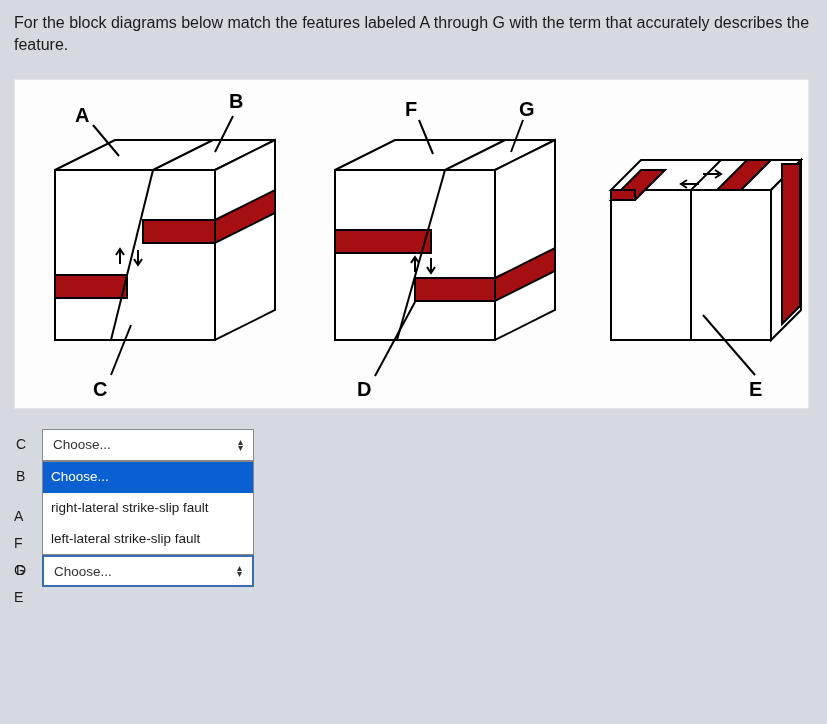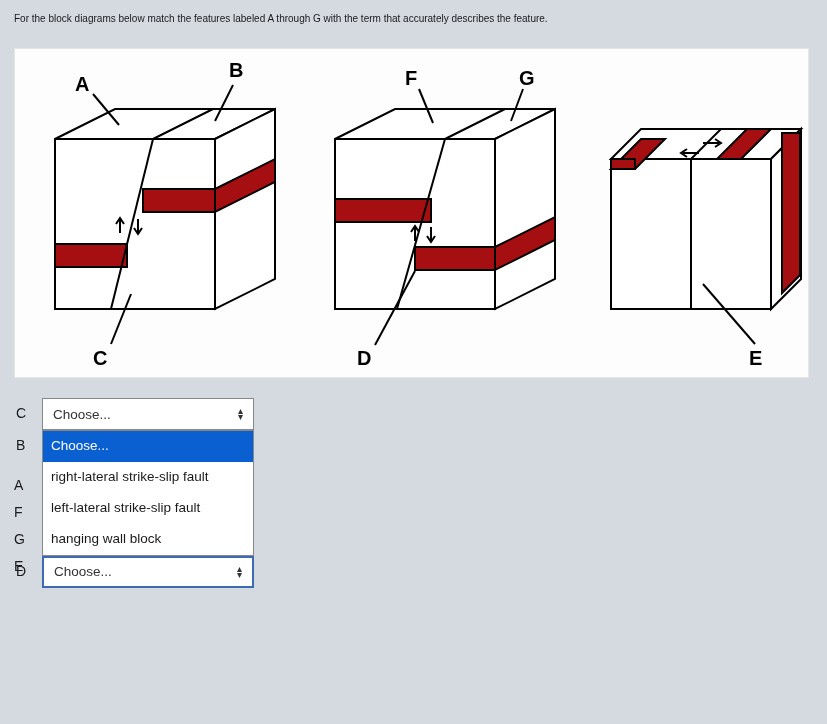--- a/index.html
+++ b/index.html
@@ -10,21 +10,21 @@
     body {
       font-family: Arial, Helvetica, sans-serif;
       background: #d4dae0;
       width: 827px;
       height: 724px;
       padding: 12px 14px;
       font-size: 14px;
       color: #1a1a1a;
     }
     .instruction {
-      font-size: 10px;
+      font-size: 16px;
       margin-bottom: 22px;
       line-height: 1.4;
     }
     .diagram-panel {
       background: #fdfdfd;
       width: 795px;
       height: 330px;
       position: relative;
       border: 1px solid #e5e5e5;
     }
@@ -206,21 +206,20 @@
     </div>
   </div>
 
   <div class="answer-row" style="position:relative;">
     <div class="answer-label">B</div>
     <div class="select-wrap">
       <div class="dropdown" style="border-top:1px solid #888;">
         <div class="dropdown-row selected">Choose...</div>
         <div class="dropdown-row">right-lateral strike-slip fault</div>
         <div class="dropdown-row">left-lateral strike-slip fault</div>
-        <div class="dropdown-row">hanging wall block</div>
       </div>
     </div>
 
     <div style="position:absolute; left:0; top:0; width:28px;">
       <div style="height:27px;"></div>
       <div style="height:27px; padding-top:20px; font-size:14px;">A</div>
       <div style="height:27px; padding-top:20px; font-size:14px;">F</div>
       <div style="height:27px; padding-top:20px; font-size:14px;">G</div>
       <div style="height:27px; padding-top:20px; font-size:14px;">E</div>
     </div>

